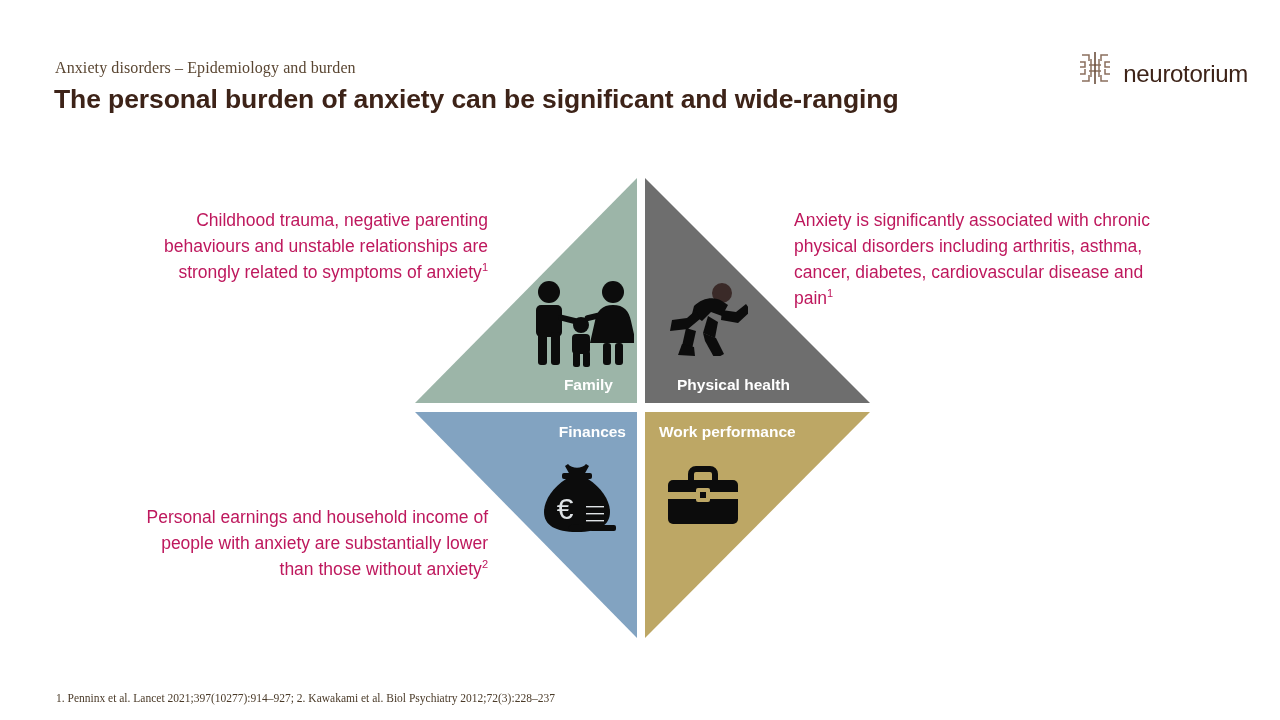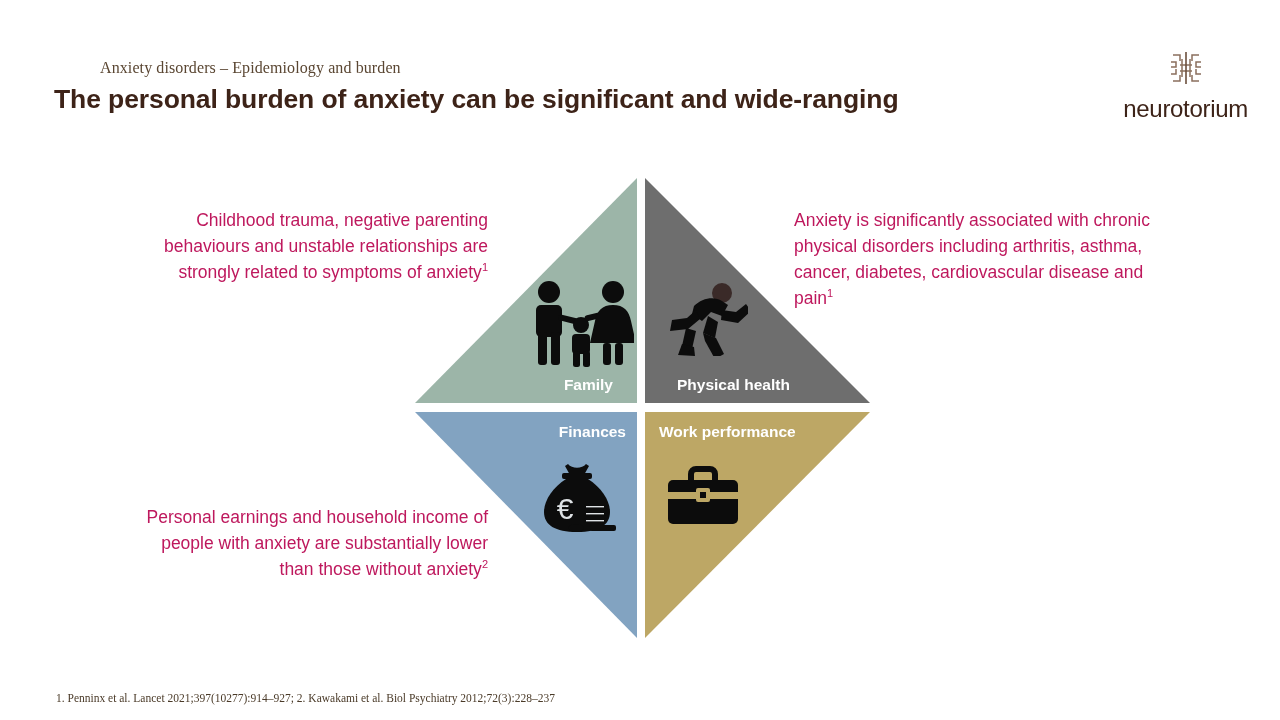--- a/index.html
+++ b/index.html
@@ -10,30 +10,29 @@
     overflow:hidden;
   }
   .slide { position:relative; width:1280px; height:720px; background:#fff; }
 
   
   .eyebrow {
     position:absolute; left:55px; top:59px;
     font-family:"Liberation Serif", serif;
     font-size:16px; color:#5a4632; letter-spacing:.1px;
     white-space:nowrap;
-    margin-left:45px;
   }
   .title {
     position:absolute; left:54px; top:84px;
     font-size:26.5px; font-weight:bold; color:#3d2318;
     letter-spacing:-.1px; white-space:nowrap;
   }
 
   
-  .logo { position:absolute; right:32px; top:50px; display:flex; align-items:center; gap:11px;flex-direction:column; }
+  .logo { position:absolute; right:32px; top:50px; display:flex; align-items:flex-end; gap:11px; }
   .logo-mark { width:34px; height:36px; display:block; }
   .logo-text { font-size:24px; color:#3d2318; letter-spacing:-.3px; line-height:1; }
 
   
   .diamond { position:absolute; left:0; top:0; width:1280px; height:720px; }
   .tri { position:absolute; }
 
   .tri-family {
     left:415px; top:178px; width:222px; height:225px;
     background:#9cb5a8;

